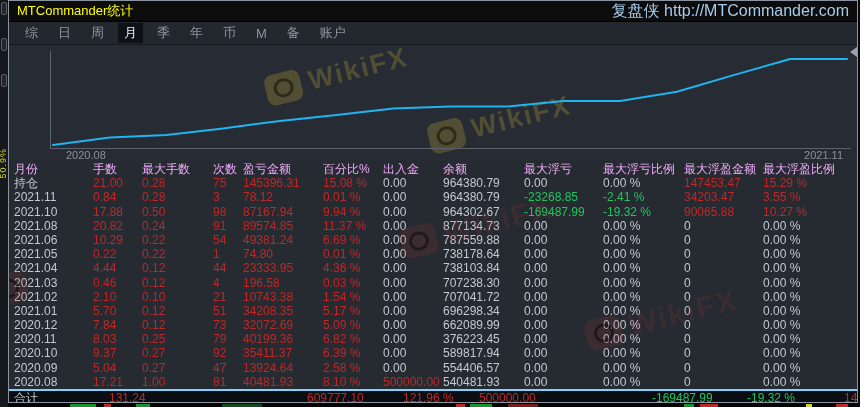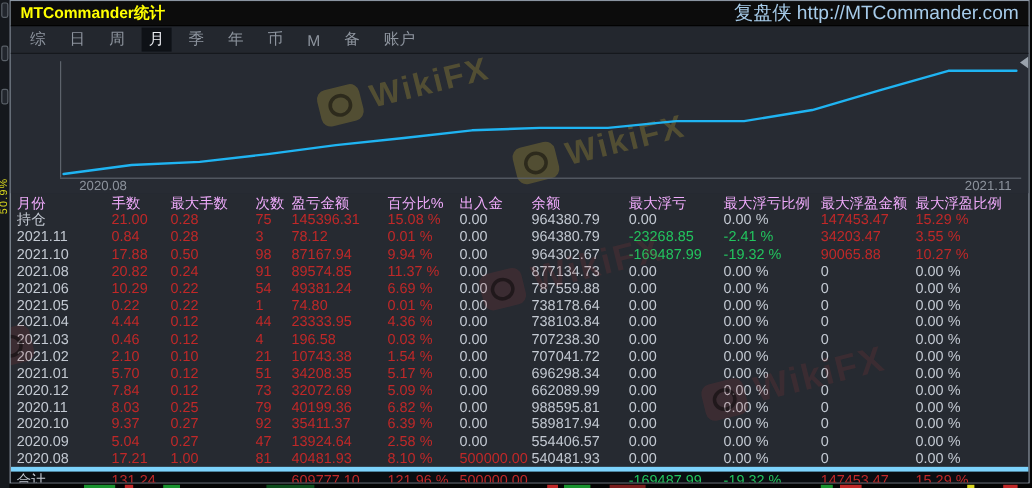--- a/index.html
+++ b/index.html
@@ -27,21 +27,21 @@
   .window{
     position:absolute;left:8px;top:0;width:850px;height:403px;
     box-sizing:border-box;border:1px solid #8b95a1;
     background:#262a31;z-index:2;display:flex;flex-direction:column;
   }
   .titlebar{
     height:20px;flex:0 0 20px;background:#0c0c0c;
     display:flex;align-items:center;justify-content:space-between;
     padding:0 8px;border-bottom:1px solid #000;
   }
-  .titlebar .title{color:#ffff00;font-weight:bold;font-size:13px;}
+  .titlebar .title{color:#ffff00;font-weight:normal;font-size:13px;}
   .titlebar .title-right{color:#a6cbe9;font-size:16px;}
   .menubar{
     height:22px;flex:0 0 22px;background:#23272e;
     display:flex;align-items:center;gap:8px;padding-left:10px;
     font-size:13px;color:#8d949e;border-bottom:1px solid #15181d;
   }
   .menubar .mitem{padding:1px 6px;cursor:default;}
   .menubar .mitem.selected{background:#0e1116;color:#eceef2;}
   
   .chart{position:relative;height:116px;flex:0 0 116px;background:#272b33;overflow:hidden;}
@@ -71,21 +71,21 @@
     grid-template-columns:79px 49px 71px 30px 80px 60px 60px 81px 79px 81px 79px 90px;
     height:14.2px;line-height:14.2px;white-space:nowrap;
   }
   .trow span{overflow:hidden;}
   .thead span{color:#f0abfc;}
   .c-gray{color:#c3c9d2;}
   .c-red{color:#c02828;}
   .c-green{color:#22c55e;}
   .trow.total{
     background:#0a0d11;margin-left:-5px;padding-left:5px;
-    width:845px;border-top:4px solid #7dd3fc;
+    width:845px;border-top:2px solid #7dd3fc;gap:16px;
   }
   
   .bottom-strip{position:absolute;left:8px;right:0;bottom:0;height:4px;background:#040404;z-index:3;}
   .speck{position:absolute;bottom:0;height:3px;}
 </style>
 </head>
 <body>
 
 <div class="side-strip">
   <div class="mini-btn" style="top:2px"></div>
@@ -314,21 +314,21 @@
         <span class="c-gray">0.00 %</span>
       </div>
       <div class="trow ">
         <span class="c-gray">2020.11</span>
         <span class="c-red">8.03</span>
         <span class="c-red">0.25</span>
         <span class="c-red">79</span>
         <span class="c-red">40199.36</span>
         <span class="c-red">6.82 %</span>
         <span class="c-gray">0.00</span>
-        <span class="c-gray">988595.81</span>
+        <span class="c-gray">376223.45</span>
         <span class="c-gray">0.00</span>
         <span class="c-gray">0.00 %</span>
         <span class="c-gray">0</span>
         <span class="c-gray">0.00 %</span>
       </div>
       <div class="trow ">
         <span class="c-gray">2020.10</span>
         <span class="c-red">9.37</span>
         <span class="c-red">0.27</span>
         <span class="c-red">92</span>

